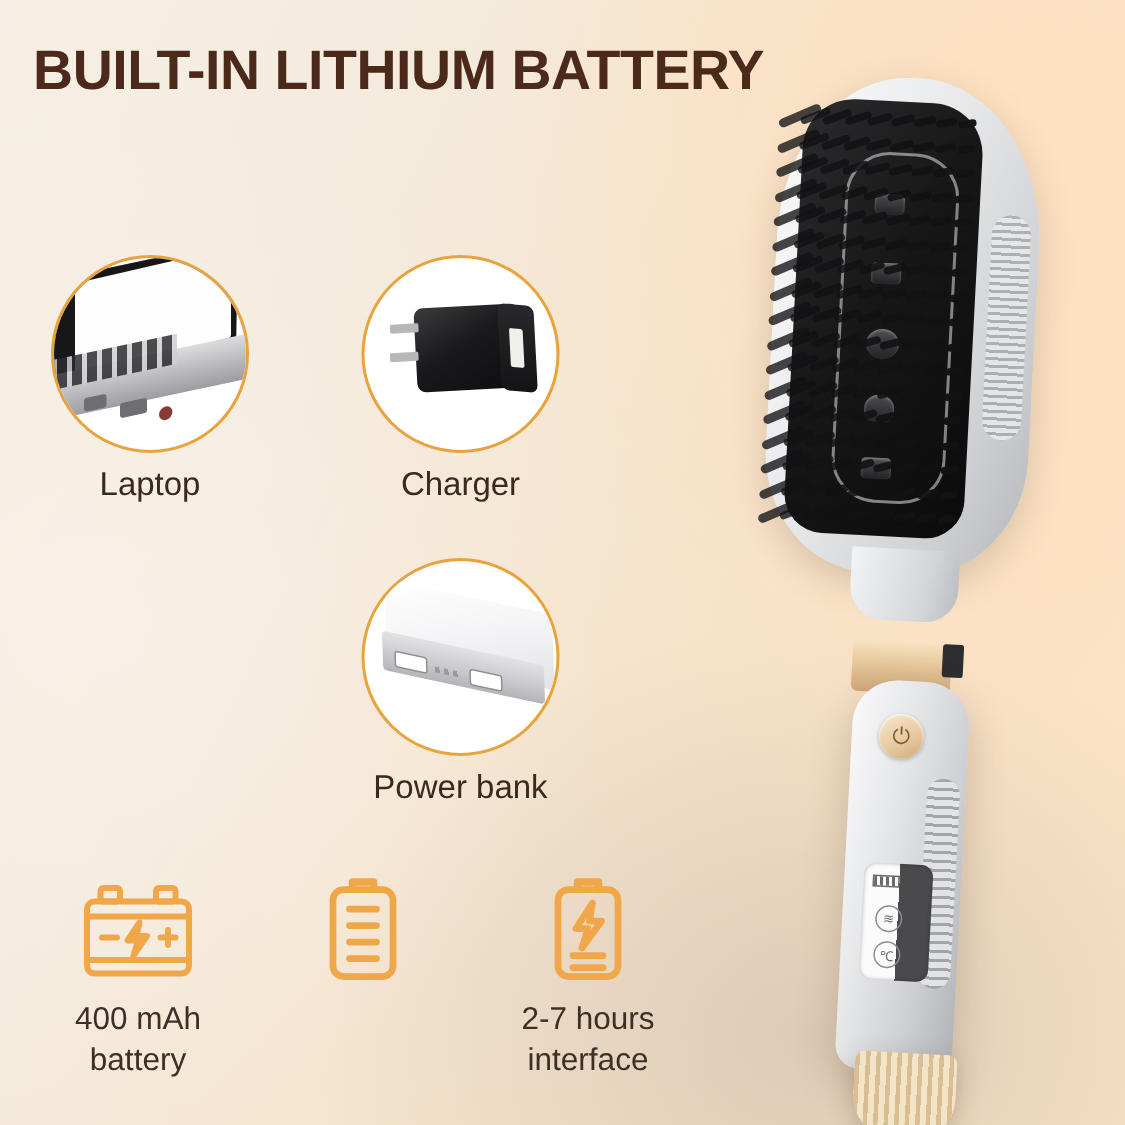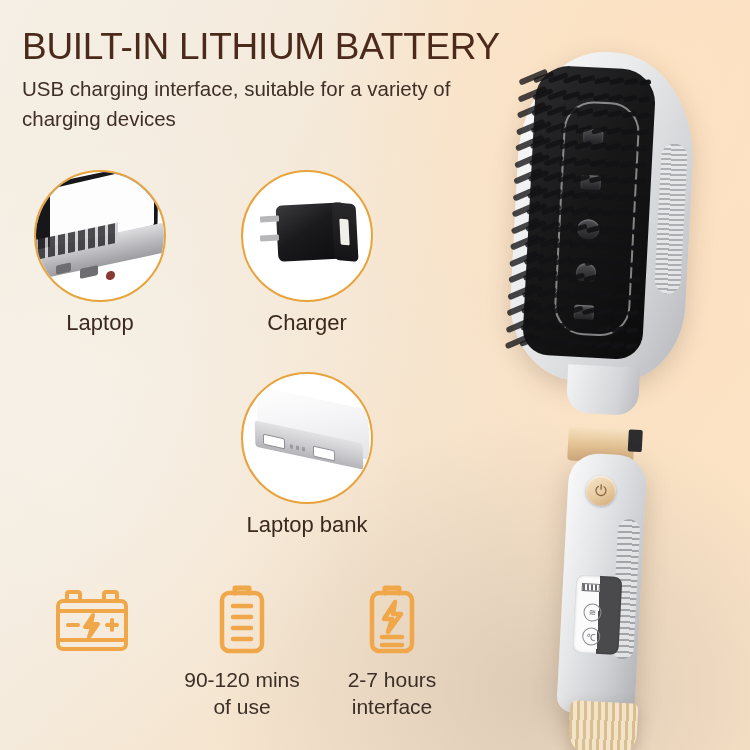--- a/index.html
+++ b/index.html
@@ -56,21 +56,21 @@
                 rgba(247,241,232,0.2) 60%,
                 rgba(247,241,232,0) 85%);
   }
 
   
   .headline {
     position: absolute;
     left: 22px;
     top: 26px;
     font-size: 37px;
-    font-weight: normal;
+    font-weight: bold;
     letter-spacing: -0.3px;
     color: #4b2a1b;
     white-space: nowrap;
   }
   .subtitle {
     position: absolute;
     left: 22px;
     top: 74px;
     width: 470px;
     font-size: 20.5px;
@@ -438,21 +438,20 @@
 <body>
 
 <div id="poster">
 
   <div class="bg-base"></div>
   <div class="bg-warm-right"></div>
   <div class="bg-grey-bottom"></div>
   <div class="bg-light-left"></div>
 
   <div class="headline">BUILT-IN LITHIUM BATTERY</div>
-  <div class="subtitle">USB charging interface, suitable for a variety of charging devices</div>
 
   <div class="badge badge-charger">
     <div class="ring">
       <div class="ch-body"></div>
       <div class="ch-face"></div>
       <div class="ch-usb"></div>
       <div class="ch-prong a"></div>
       <div class="ch-prong b"></div>
     </div>
     <div class="cap">Charger</div>
@@ -473,53 +472,53 @@
 
 
   <div class="badge badge-bank">
     <div class="ring">
       <div class="pb-top"></div>
       <div class="pb-front"></div>
       <div class="pb-port q1"></div>
       <div class="pb-port q2"></div>
       <div class="pb-dots"></div>
     </div>
-    <div class="cap">Laptop bank</div>
+    <div class="cap">Power bank</div>
   </div>
 
   <div class="spec spec-1">
     <div class="glyph">
       <svg width="86" height="70" viewBox="0 0 86 70" fill="none" stroke="#f0a74a" stroke-width="4" stroke-linecap="round" stroke-linejoin="round">
         <rect x="9" y="16" width="68" height="48" rx="5"></rect>
         <line x1="9" y1="26" x2="77" y2="26"></line>
         <line x1="9" y1="55" x2="77" y2="55"></line>
         <rect x="18" y="7" width="13" height="9" rx="2"></rect>
         <rect x="55" y="7" width="13" height="9" rx="2"></rect>
         <line x1="19" y1="40" x2="29" y2="40"></line>
         <line x1="58" y1="40" x2="68" y2="40"></line>
         <line x1="63" y1="35" x2="63" y2="45"></line>
         <path d="M44 30 L36 42 L43 42 L40 52 L49 39 L42 39 Z"></path>
       </svg>
     </div>
+    <div class="txt">
+      <div>400 mAh</div>
+      <div>battery</div>
+    </div>
   </div>
 
   <div class="spec spec-2">
     <div class="glyph">
       <svg width="62" height="74" viewBox="0 0 62 74" fill="none" stroke="#f0a74a" stroke-width="4.5" stroke-linecap="round" stroke-linejoin="round">
         <rect x="11" y="10" width="40" height="58" rx="7"></rect>
         <path d="M24 10 L24 5 L38 5 L38 10" stroke-width="5"></path>
         <line x1="22" y1="23" x2="40" y2="23"></line>
         <line x1="22" y1="34" x2="40" y2="34"></line>
         <line x1="22" y1="45" x2="40" y2="45"></line>
         <line x1="22" y1="56" x2="40" y2="56"></line>
       </svg>
-    </div>
-    <div class="txt">
-      <div>90-120 mins</div>
-      <div>of use</div>
     </div>
   </div>
 
   <div class="spec spec-3">
     <div class="glyph">
       <svg width="62" height="74" viewBox="0 0 62 74" fill="none" stroke="#f0a74a" stroke-width="4.5" stroke-linecap="round" stroke-linejoin="round">
         <rect x="11" y="10" width="40" height="58" rx="7"></rect>
         <path d="M24 10 L24 5 L38 5 L38 10" stroke-width="5"></path>
         <path d="M34 19 L23 36 L31 36 L27 49 L40 31 L32 31 Z"></path>
         <line x1="21" y1="54" x2="41" y2="54"></line>

